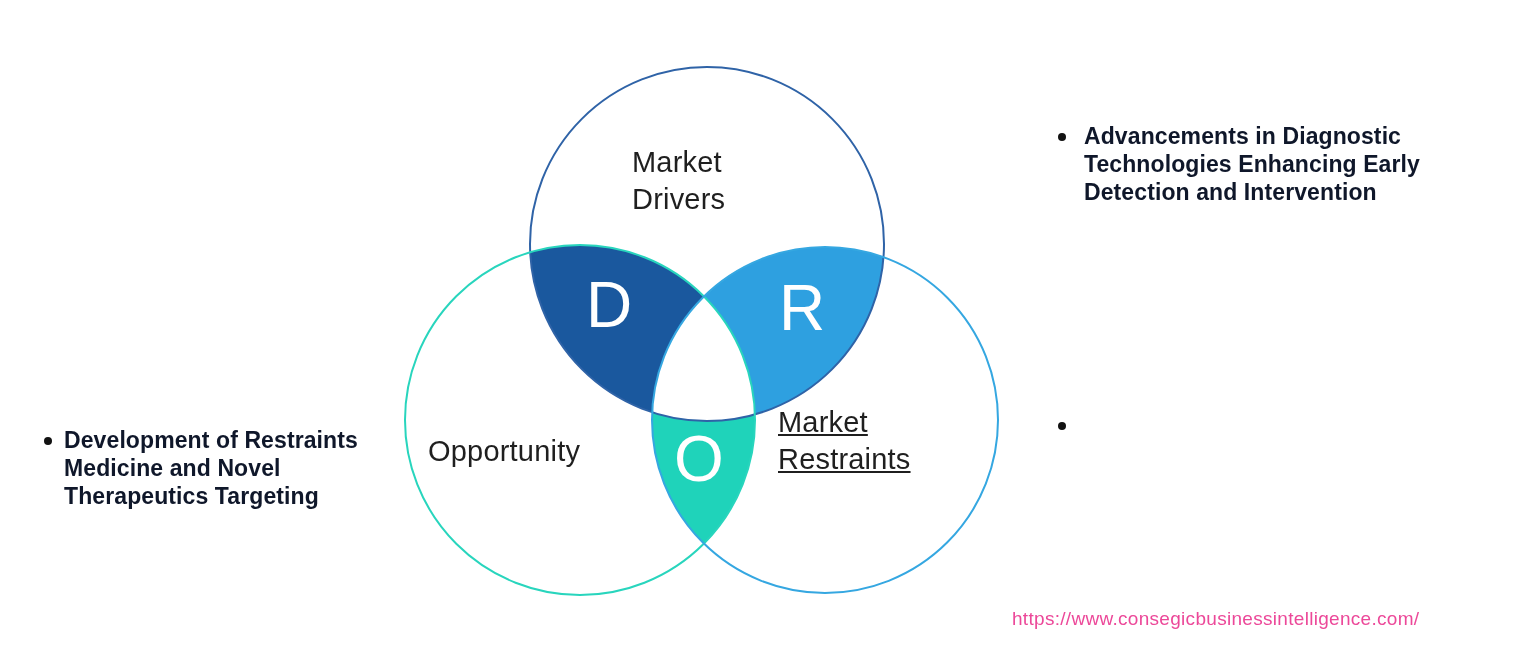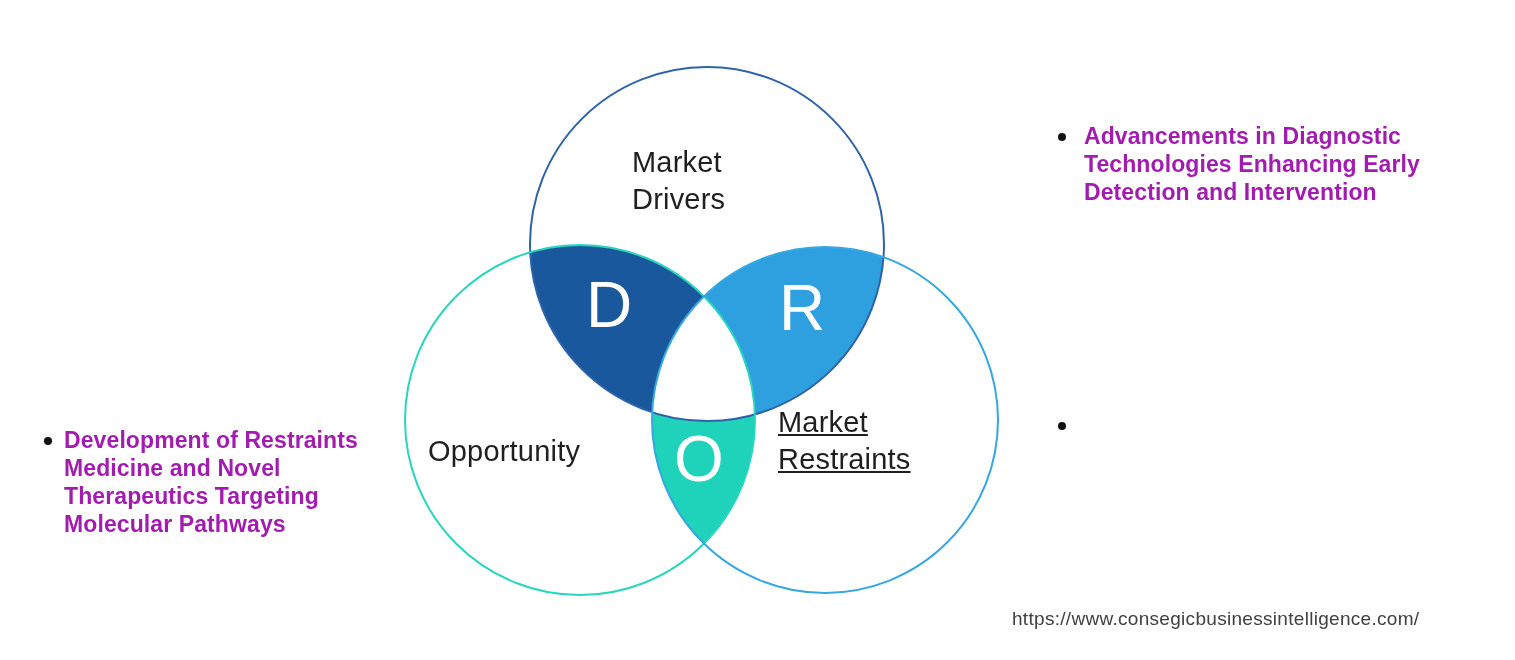--- a/index.html
+++ b/index.html
@@ -32,21 +32,21 @@
     color: #ffffff;
     font-size: 64px;
     line-height: 64px;
     text-align: center;
     font-weight: 400;
   }
   .bullet {
     position: absolute;
     display: flex;
     align-items: flex-start;
-    color: #a21caf;
+    color: #0f172a;
     font-size: 23px;
     line-height: 28px;
     font-weight: 600;
     letter-spacing: 0.1px;
   }
   .bullet .dot {
     flex: 0 0 auto;
     width: 8px;
     height: 8px;
     border-radius: 50%;
@@ -55,21 +55,21 @@
   }
   .bullet .lines {
     white-space: nowrap;
   }
   .bullet-left .dot { margin-right: 12px; }
   .bullet-right .dot { margin-right: 18px; }
   .footer-url {
     position: absolute;
     left: 1012px;
     top: 607px;
-    color: #404040;
+    color: #ec4899;
     font-size: 19px;
     line-height: 24px;
     font-weight: 400;
     letter-spacing: 0.3px;
     white-space: nowrap;
   }
 </style>
 </head>
 <body>
 
@@ -113,21 +113,20 @@
   <div class="venn-letter" style="left:762px; top:276px; width:80px;">R</div>
 
   <div class="venn-letter" style="left:659px; top:427px; width:80px;">O</div>
 
   <div class="bullet bullet-left" style="left:44px; top:426px; width:330px;">
     <span class="dot"></span>
     <span class="lines">
       <div>Development of Restraints</div>
       <div>Medicine and Novel</div>
       <div>Therapeutics Targeting</div>
-      <div>Molecular Pathways</div>
     </span>
   </div>
 
   <div class="bullet bullet-right" style="left:1058px; top:122px; width:400px;">
     <span class="dot"></span>
     <span class="lines">
       <div>Advancements in Diagnostic</div>
       <div>Technologies Enhancing Early</div>
       <div>Detection and Intervention</div>
     </span>

